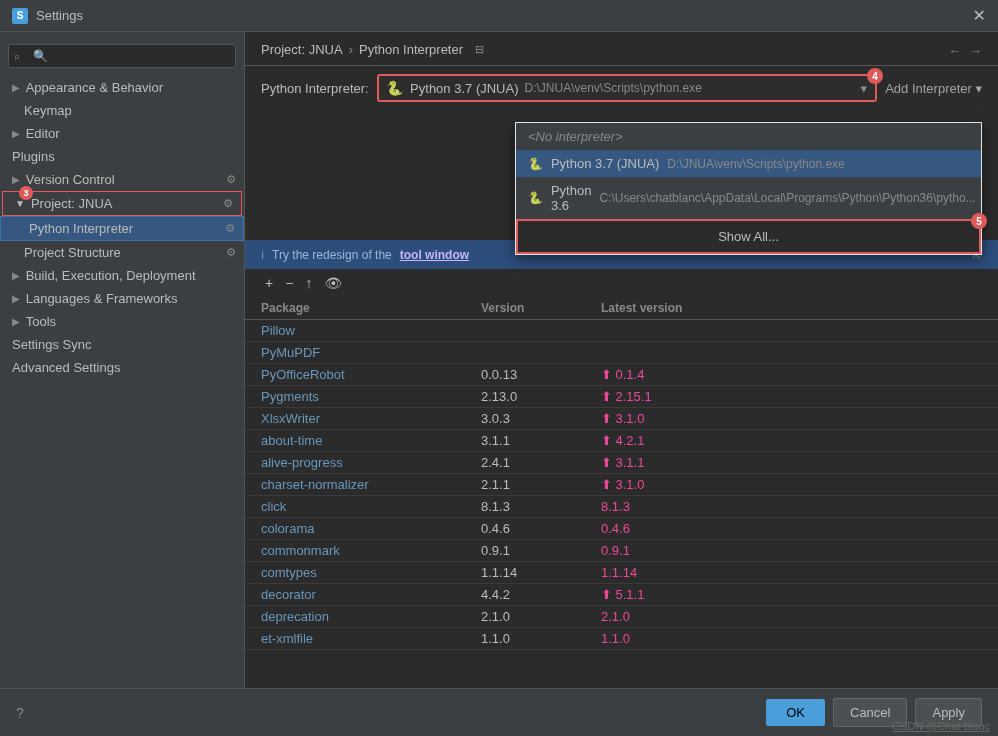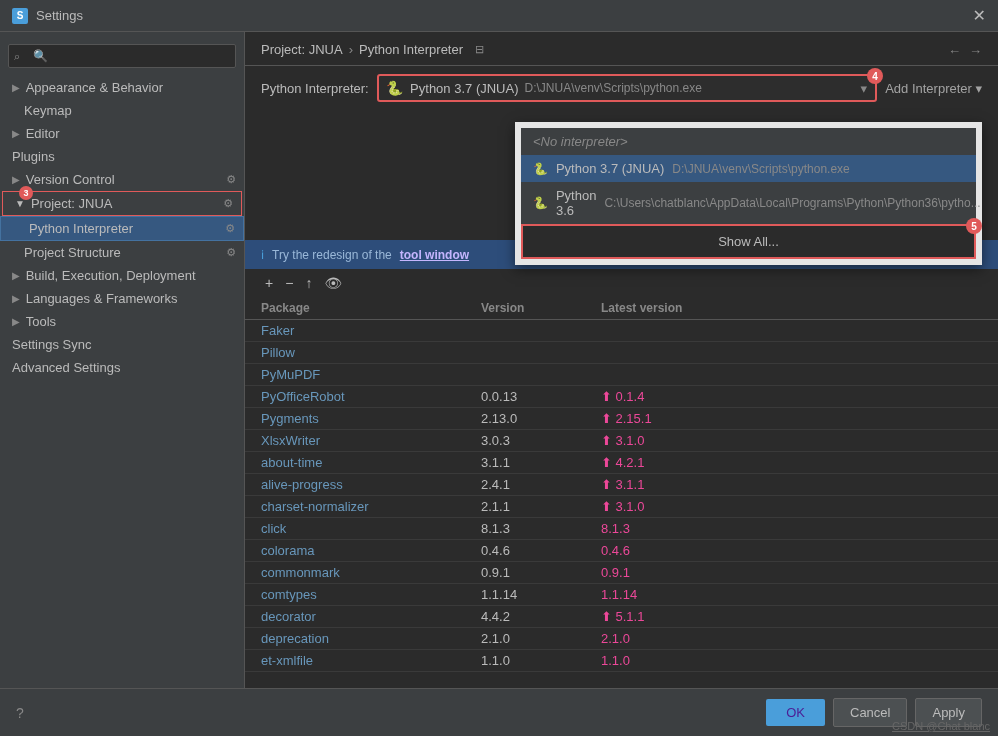--- a/index.html
+++ b/index.html
@@ -159,21 +159,21 @@
       font-size: 13px;
     }
 
     
     .dropdown-popup {
       position: absolute;
       top: 90px;
       left: 270px;
       right: 16px;
       background: #3c3f41;
-      border: 6px solid #e5e5e5;
+      border: 1px solid #e5e5e5;
       z-index: 100;
       box-shadow: 0 4px 12px rgba(0,0,0,0.5);
     }
     .dropdown-popup .popup-item {
       padding: 6px 12px;
       cursor: pointer;
       display: flex;
       align-items: center;
       gap: 8px;
       color: #bbbbbb;
@@ -270,21 +270,21 @@
       background: #3c3f41;
       border-top: 1px solid #555;
       display: flex;
       align-items: center;
       justify-content: flex-end;
       padding: 0 16px;
       gap: 8px;
     }
     .btn-ok {
       background: #4a9eda;
-      color: #4c1d95;
+      color: #000000;
       border: none;
       padding: 6px 20px;
       cursor: pointer;
       font-size: 13px;
       border-radius: 2px;
     }
     .btn-cancel, .btn-apply {
       background: #4c5052;
       color: #bbbbbb;
       border: 1px solid #666;
@@ -464,25 +464,20 @@
 
     <div class="package-table">
       <div class="table-header">
         <span class="col-package">Package</span>
         <span class="col-version">Version</span>
         <span class="col-latest">Latest version</span>
       </div>
 
       <div id="table-rows">
           <div class="table-row">
-      <span class="cell-package">Faker</span>
-      <span class="cell-version"></span>
-      <span class="cell-latest"></span>
-    </div>
-          <div class="table-row">
       <span class="cell-package">Pillow</span>
       <span class="cell-version"></span>
       <span class="cell-latest"></span>
     </div>
           <div class="table-row">
       <span class="cell-package">PyMuPDF</span>
       <span class="cell-version"></span>
       <span class="cell-latest"></span>
     </div>
           <div class="table-row">

